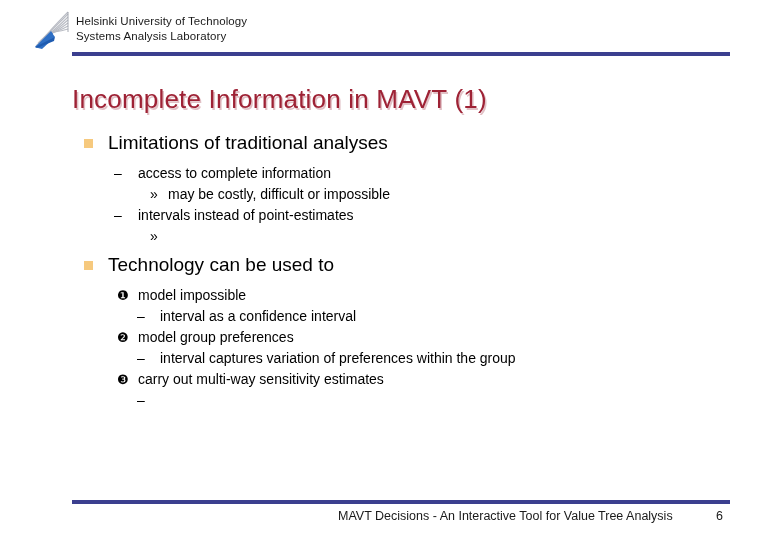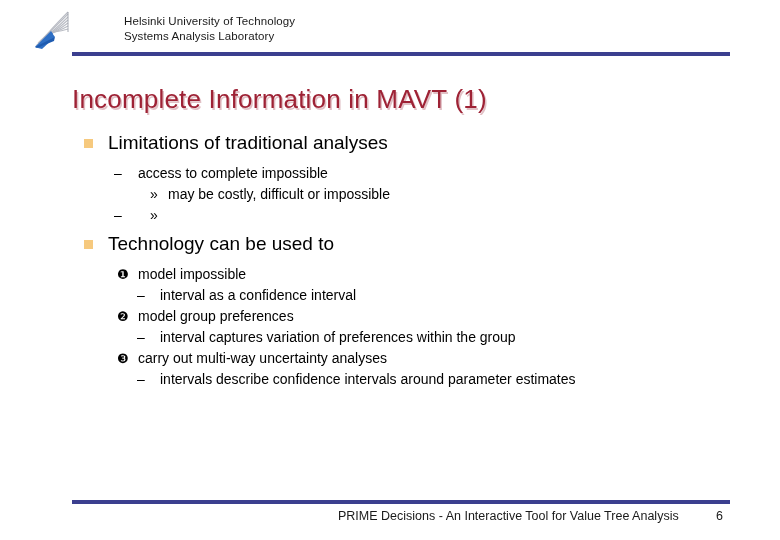--- a/index.html
+++ b/index.html
@@ -35,21 +35,20 @@
     position: absolute;
     left: 76px;
     top: 14px;
     line-height: 15px;
   }
   #header-text .hdr-line {
     font-size: 11.5px;
     color: #1a1a1a;
     white-space: nowrap;
     letter-spacing: 0.1px;
-    margin-left: 48px;
   }
   #header-rule {
     position: absolute;
     left: 72px;
     top: 52px;
     width: 658px;
     height: 4px;
     background: #3b3f8f;
   }
 
@@ -222,30 +221,31 @@
 
   <div class="block">
     <div class="lvl1">
       <span class="sq-bullet" style="background: rgb(246, 201, 126);"></span>
       <span>Limitations of traditional analyses</span>
     </div>
     <div class="gap-small"></div>
 
     <div class="lvl2">
       <span class="dash-bullet">–</span>
-      <span>access to complete impossible</span>
+      <span>access to complete information</span>
     </div>
 
     <div class="lvl3">
       <span class="guill-bullet">»</span>
       <span>may be costly, difficult or impossible</span>
     </div>
 
     <div class="lvl2">
       <span class="dash-bullet">–</span>
+      <span>intervals instead of point-estimates</span>
     </div>
 
     <div class="lvl3">
       <span class="guill-bullet">»</span>
     </div>
   </div>
 
   <div class="gap-block"></div>
 
   <div class="block">
@@ -270,26 +270,25 @@
       <span>model group preferences</span>
     </div>
 
     <div class="lvlnum-sub">
       <span class="dash-bullet">–</span>
       <span>interval captures variation of preferences within the group</span>
     </div>
 
     <div class="lvlnum">
       <span class="num-bullet">❸</span>
-      <span>carry out multi-way uncertainty analyses</span>
+      <span>carry out multi-way sensitivity estimates</span>
     </div>
 
     <div class="lvlnum-sub">
       <span class="dash-bullet">–</span>
-      <span>intervals describe confidence intervals around parameter estimates</span>
     </div>
   </div>
 
 </div>
 
 <div id="footer-rule" style="background: rgb(59, 63, 143);"></div>
-<div id="footer-text">PRIME Decisions - An Interactive Tool for Value Tree Analysis</div>
+<div id="footer-text">MAVT Decisions - An Interactive Tool for Value Tree Analysis</div>
 <div id="footer-page">6</div>
 
 </body></html>

